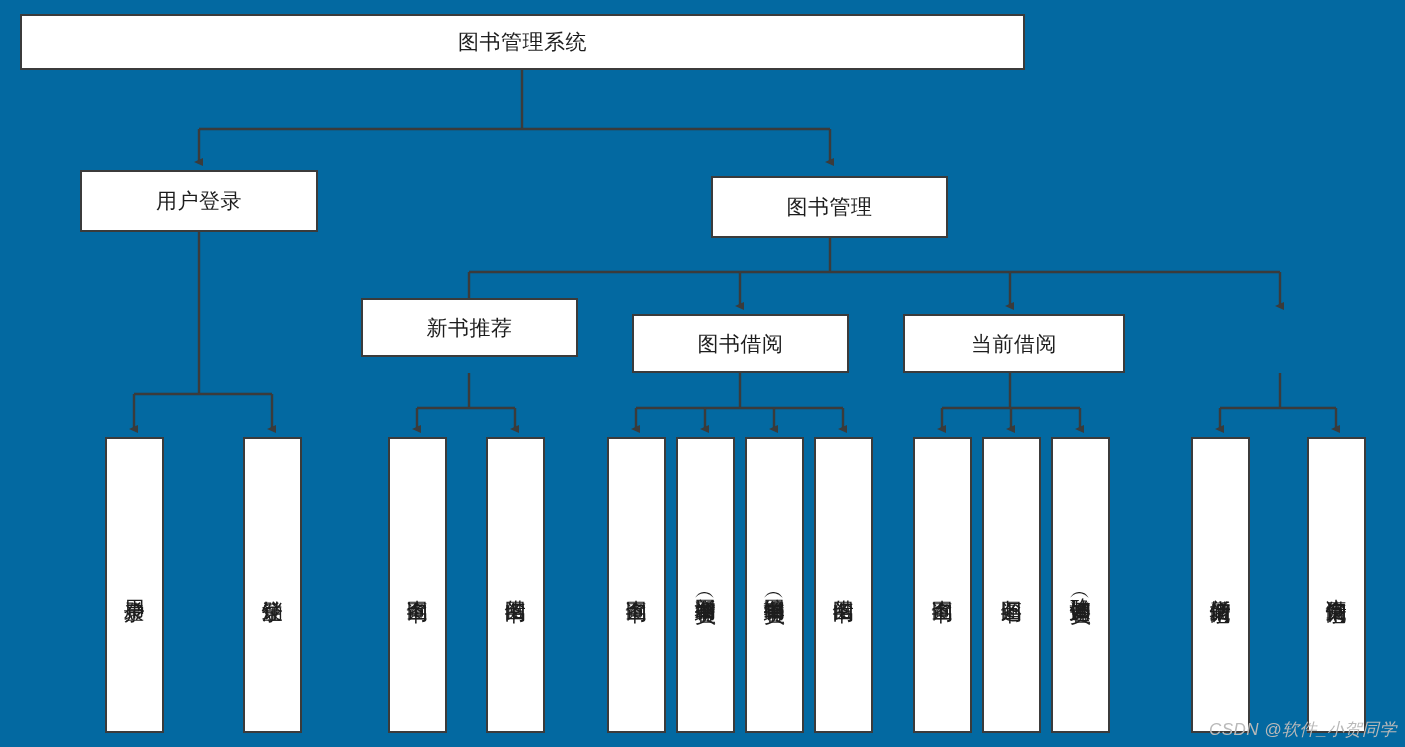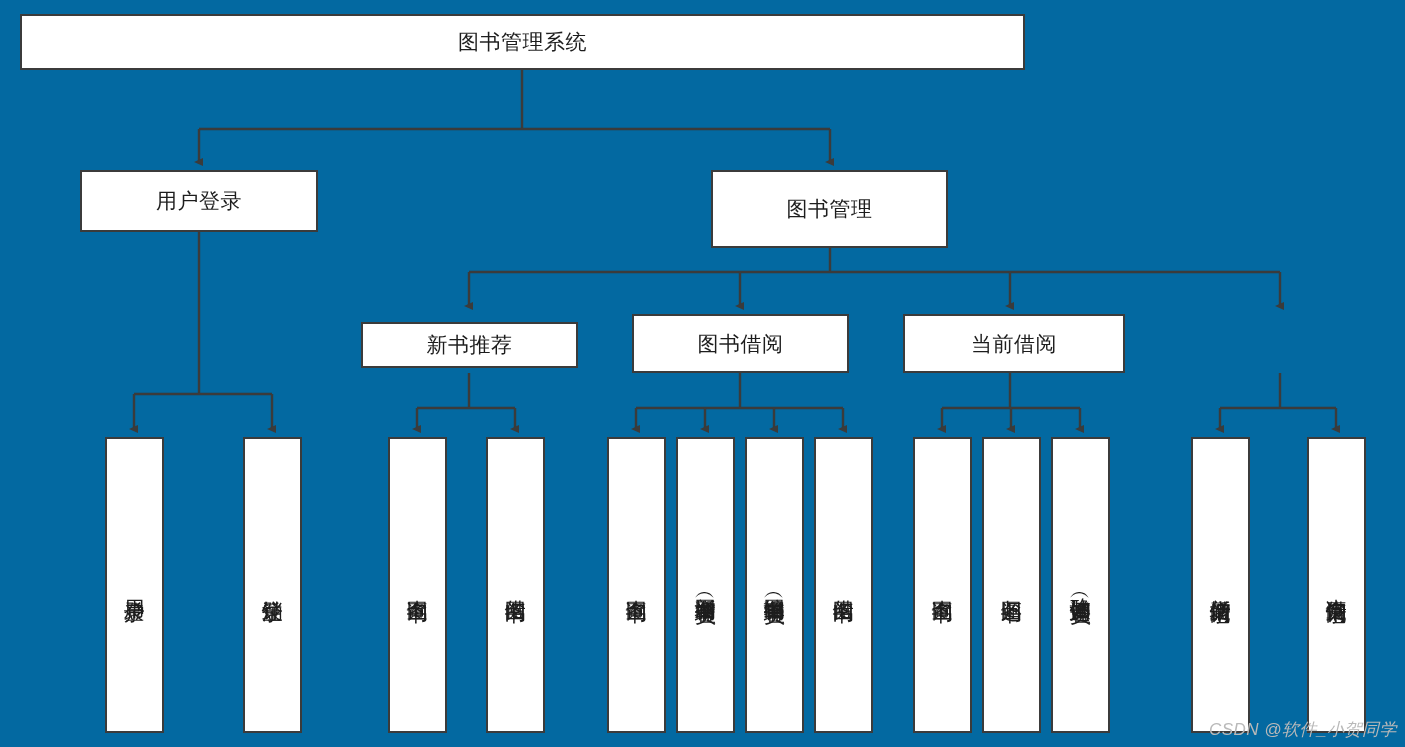--- a/index.html
+++ b/index.html
@@ -110,23 +110,23 @@
       <path d="M1280,373 L1280,408"></path>
       <path d="M1220,408 L1336,408"></path>
       <path d="M1220,408 L1220,429" marker-end="url(#arrow)"></path>
       <path d="M1336,408 L1336,429" marker-end="url(#arrow)"></path>
     </g>
   </svg>
 
   <div class="node horizontal" id="node-root" style="left: 20px; top: 14px; width: 1005px; height: 56px;">图书管理系统</div>
 
   <div class="node horizontal" id="node-l2-0" style="left: 80px; top: 170px; width: 238px; height: 62px;">用户登录</div>
-  <div class="node horizontal" id="node-l2-1" style="left: 711px; top: 170px; width: 237px; height: 78px;">图书管理</div>
+  <div class="node horizontal" id="node-l2-1" style="left: 711px; top: 176px; width: 237px; height: 62px;">图书管理</div>
 
-  <div class="node horizontal" id="node-l3-0" style="left: 361px; top: 322px; width: 217px; height: 46px;">新书推荐</div>
+  <div class="node horizontal" id="node-l3-0" style="left: 361px; top: 298px; width: 217px; height: 59px;">新书推荐</div>
   <div class="node horizontal" id="node-l3-1" style="left: 632px; top: 314px; width: 217px; height: 59px;">图书借阅</div>
   <div class="node horizontal" id="node-l3-2" style="left: 903px; top: 314px; width: 222px; height: 59px;">当前借阅</div>
 
   <div class="node vertical" style="left: 105px; top: 437px; width: 59px; height: 296px;">用户登录</div>
   <div class="node vertical" style="left: 243px; top: 437px; width: 59px; height: 296px;">注销登录</div>
   <div class="node vertical" style="left: 388px; top: 437px; width: 59px; height: 296px;">查询图书</div>
   <div class="node vertical" style="left: 486px; top: 437px; width: 59px; height: 296px;">借阅图书</div>
   <div class="node vertical" style="left: 607px; top: 437px; width: 59px; height: 296px;">查询图书</div>
   <div class="node vertical" style="left: 676px; top: 437px; width: 59px; height: 296px;">新增图书（管理员）</div>
   <div class="node vertical" style="left: 745px; top: 437px; width: 59px; height: 296px;">编辑图书（管理员）</div>

